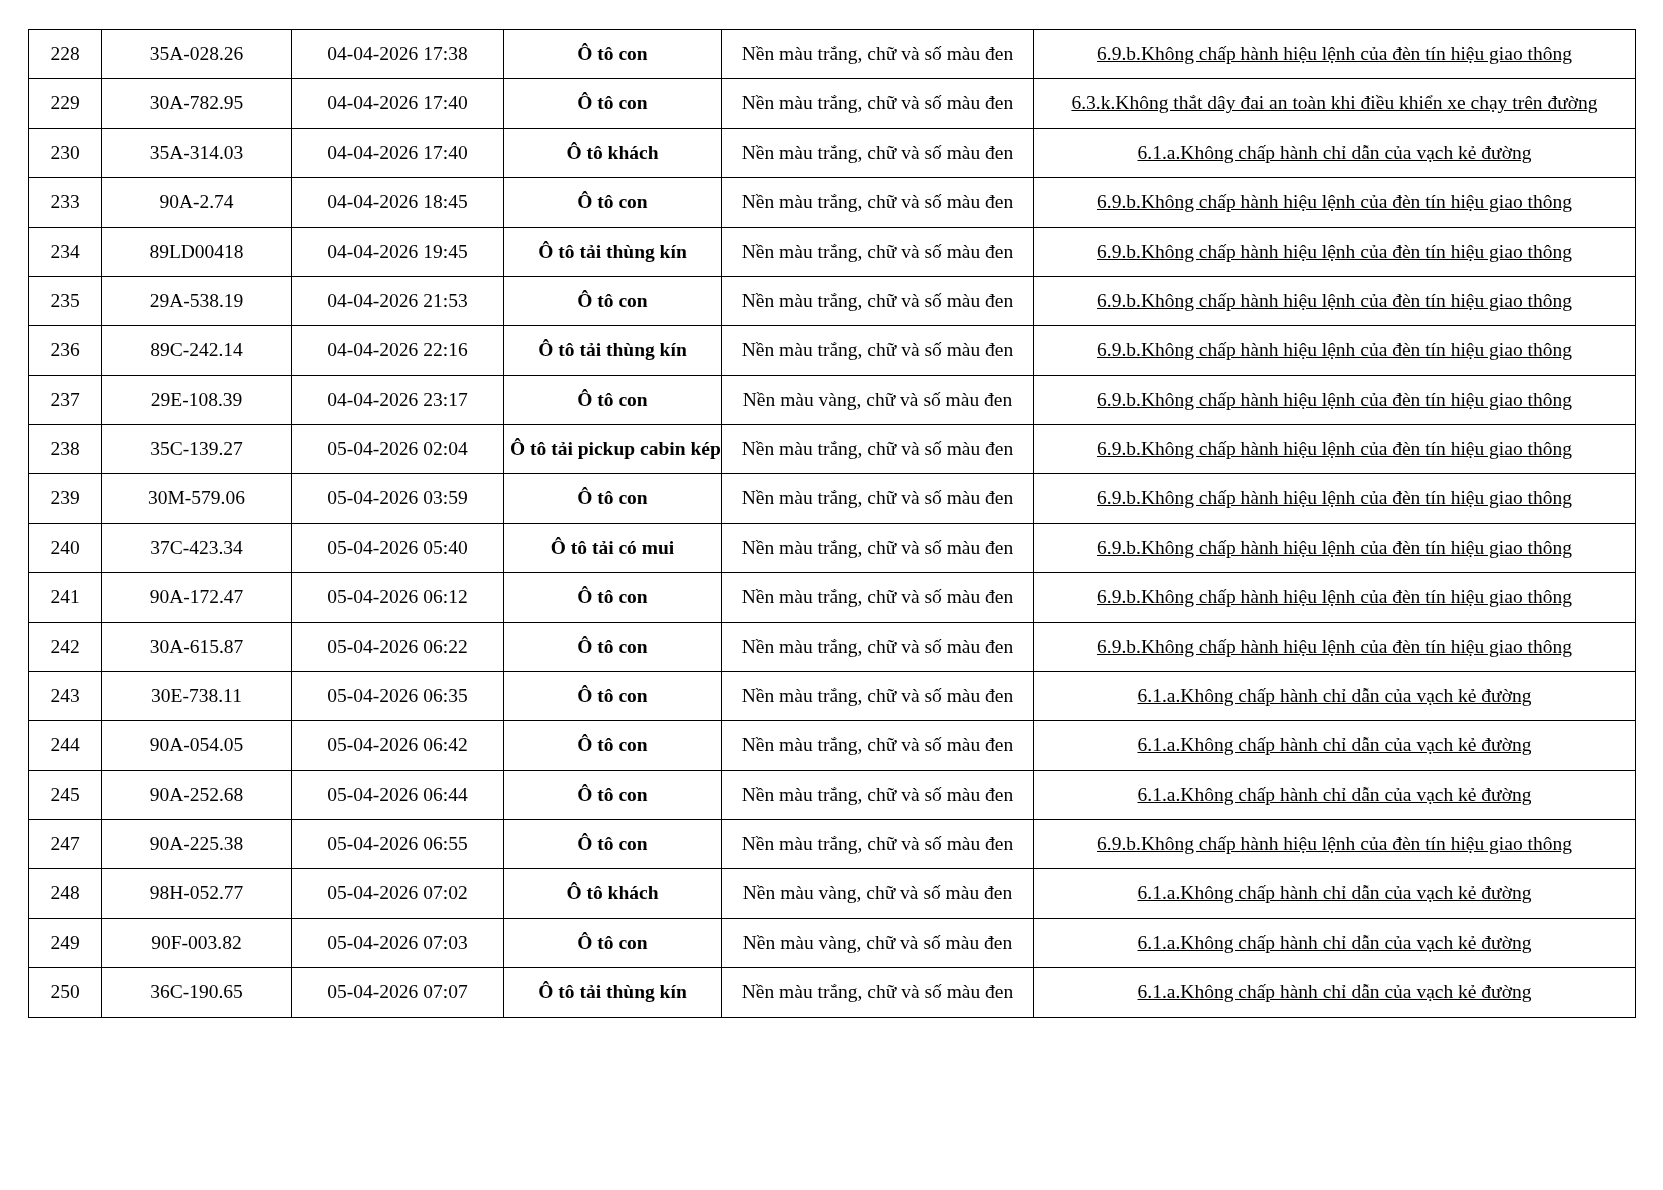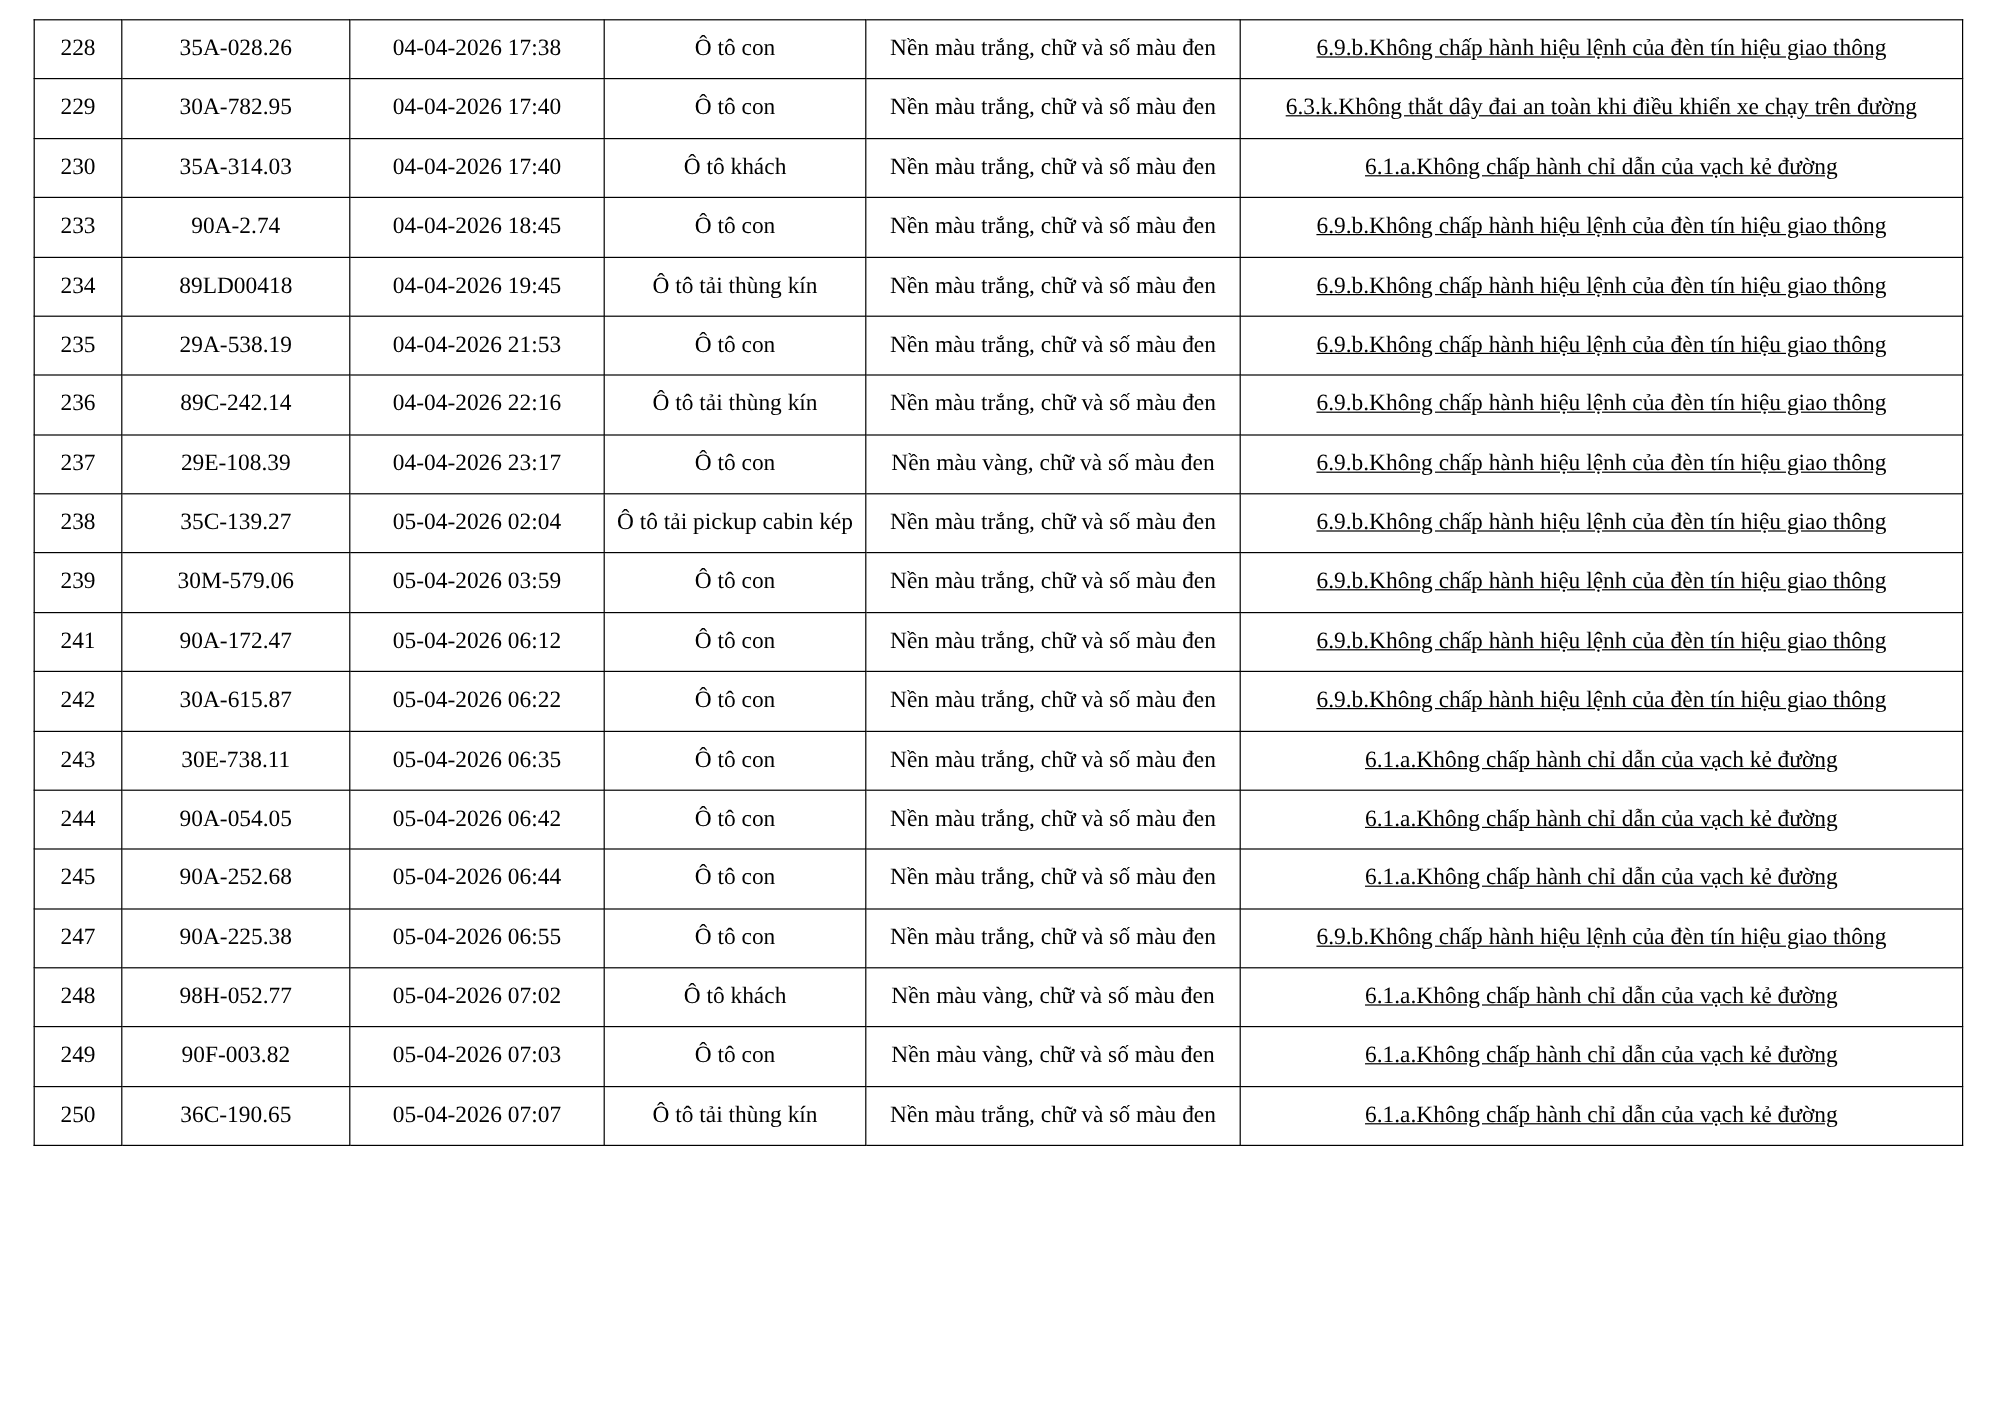--- a/index.html
+++ b/index.html
@@ -11,21 +11,22 @@
     width: 1663px;
     height: 1190px;
     font-family: "Liberation Serif", serif;
     color: #000000;
   }
   .page {
     position: relative;
     width: 1663px;
     height: 1164px;
     box-sizing: border-box;
-    padding: 16px 28px 0 28px;
+    padding: 5px 28px 0 28px;
+    margin-top: 24px;
   }
   table.violations {
     border-collapse: collapse;
     table-layout: fixed;
     width: 1607px;
     margin: 0;
   }
   table.violations td {
     border: 1.5px solid #000000;
     font-size: 19.5px;
@@ -39,21 +40,21 @@
   col.c-stt    { width: 73px; }
   col.c-plate  { width: 190px; }
   col.c-time   { width: 212px; }
   col.c-type   { width: 218px; }
   col.c-color  { width: 312px; }
   col.c-viol   { width: 602px; }
 
   td.stt   { font-size: 19.5px; }
   td.plate { font-size: 19.5px; }
   td.time  { font-size: 19.5px; }
-  td.type  { font-size: 19.5px; }
+  td.type  { font-size: 19.5px; font-weight: bold; }
   td.color { font-size: 19.5px; }
   td.viol  { font-size: 19.5px; text-decoration: underline; }
 </style>
 </head>
 <body>
 
 <div class="page">
   <table class="violations">
     <colgroup>
       <col class="c-stt">
@@ -138,20 +139,28 @@
         </tr>
         <tr>
           <td class="stt">239</td>
           <td class="plate">30M-579.06</td>
           <td class="time">05-04-2026 03:59</td>
           <td class="type">Ô tô con</td>
           <td class="color">Nền màu trắng, chữ và số màu đen</td>
           <td class="viol">6.9.b.Không chấp hành hiệu lệnh của đèn tín hiệu giao thông</td>
         </tr>
         <tr>
+          <td class="stt">240</td>
+          <td class="plate">37C-423.34</td>
+          <td class="time">05-04-2026 05:40</td>
+          <td class="type">Ô tô tải có mui</td>
+          <td class="color">Nền màu trắng, chữ và số màu đen</td>
+          <td class="viol">6.9.b.Không chấp hành hiệu lệnh của đèn tín hiệu giao thông</td>
+        </tr>
+        <tr>
           <td class="stt">241</td>
           <td class="plate">90A-172.47</td>
           <td class="time">05-04-2026 06:12</td>
           <td class="type">Ô tô con</td>
           <td class="color">Nền màu trắng, chữ và số màu đen</td>
           <td class="viol">6.9.b.Không chấp hành hiệu lệnh của đèn tín hiệu giao thông</td>
         </tr>
         <tr>
           <td class="stt">242</td>
           <td class="plate">30A-615.87</td>

